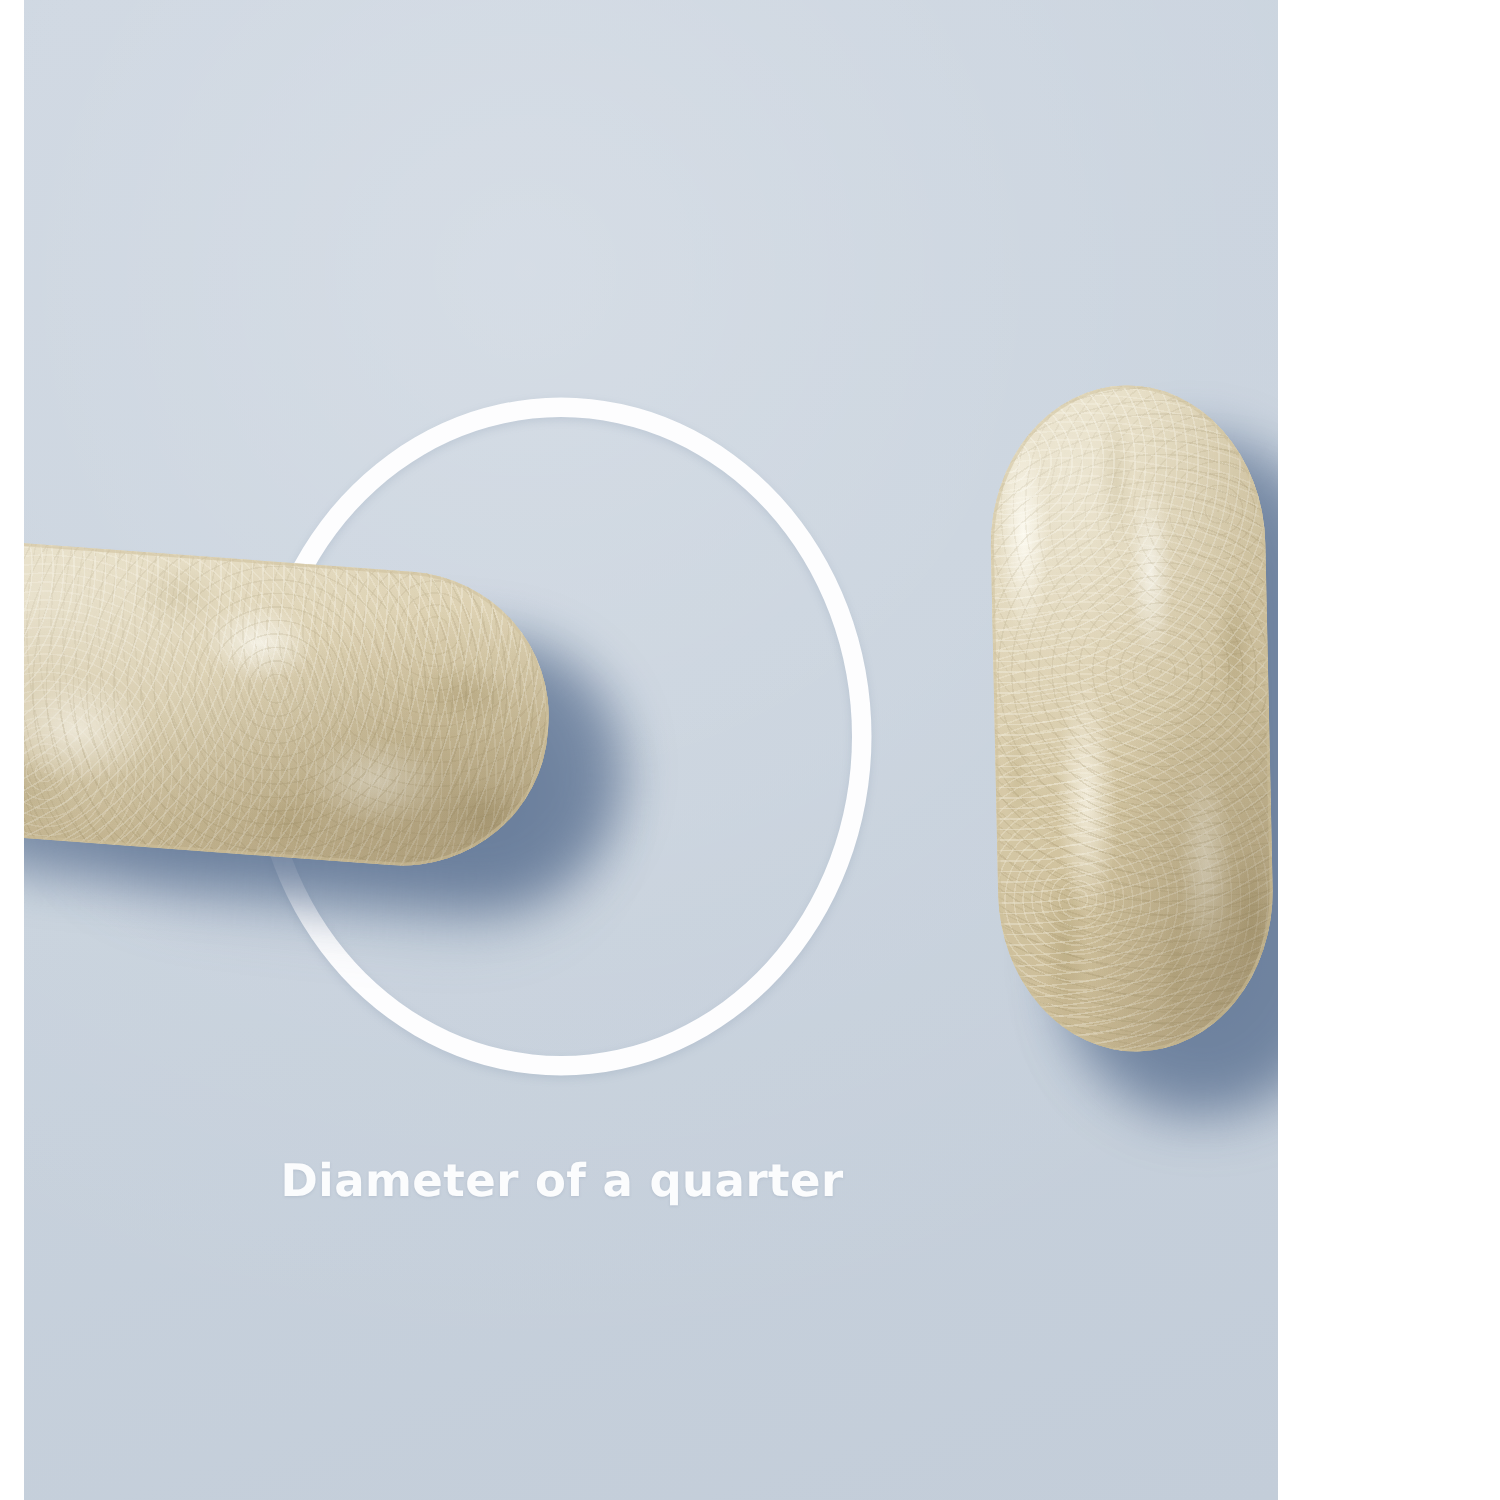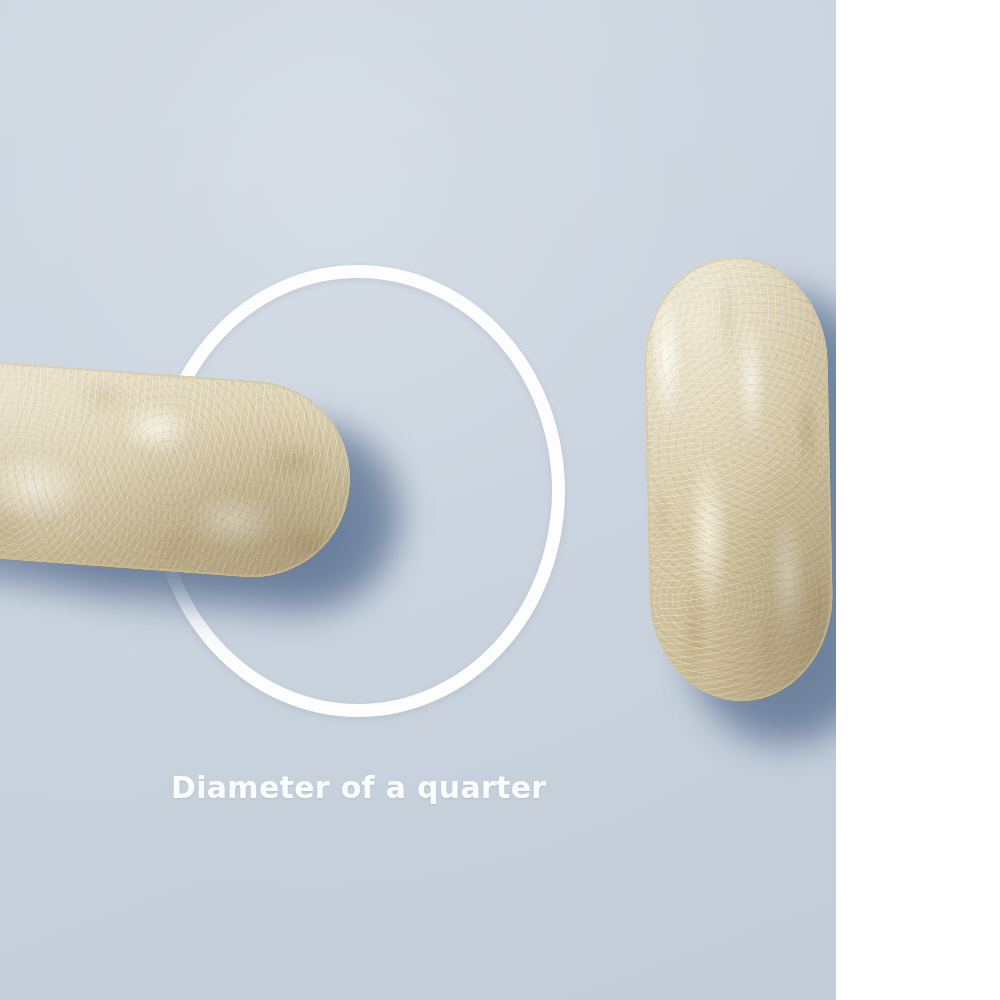--- a/index.html
+++ b/index.html
@@ -12,20 +12,21 @@
     font-family: "DejaVu Sans", "Liberation Sans", sans-serif;
   }
 
   
   #scene {
     position: relative;
     width: 836px;
     height: 1000px;
     overflow: hidden;
     background: #701a75;
+    margin-left: 16px;
   }
 
   .bg-plate {
     position: absolute;
     inset: 0;
     background:
       radial-gradient(120% 100% at 40% 18%, rgba(255,255,255,0.22) 0%, rgba(255,255,255,0.06) 45%, rgba(255,255,255,0) 75%),
       linear-gradient(160deg, #ccd5e0 0%, #c8d2dd 45%, #c3cdd9 100%);
   }
 

